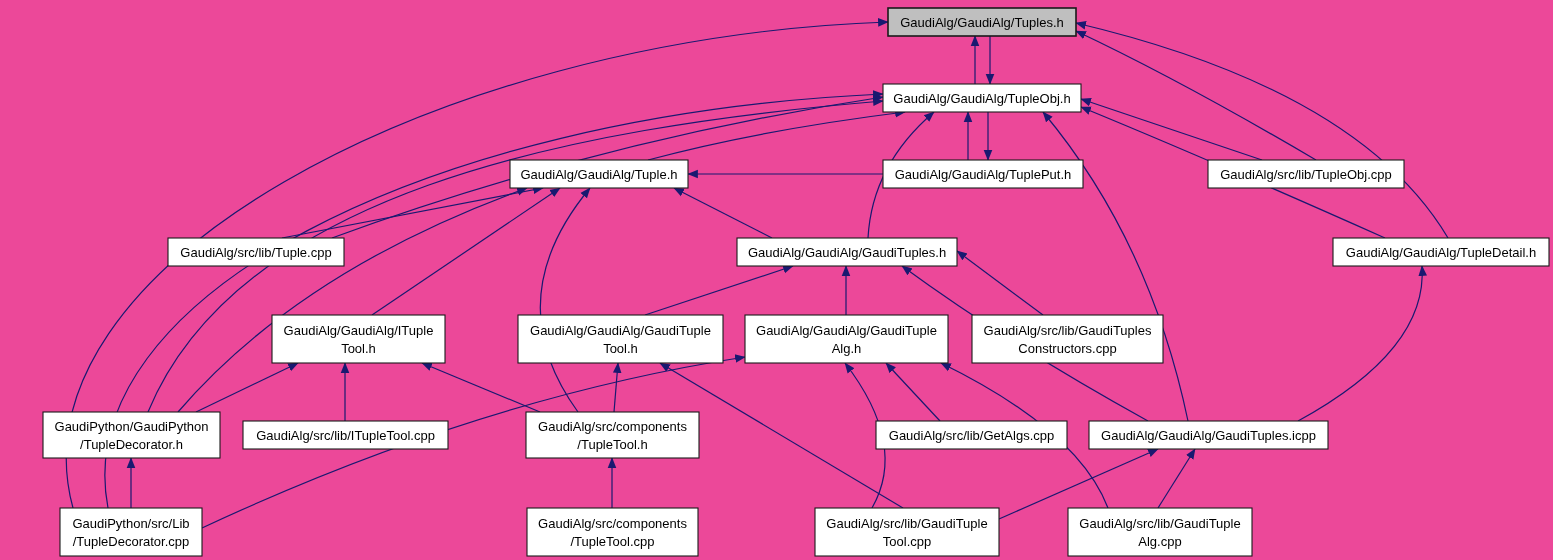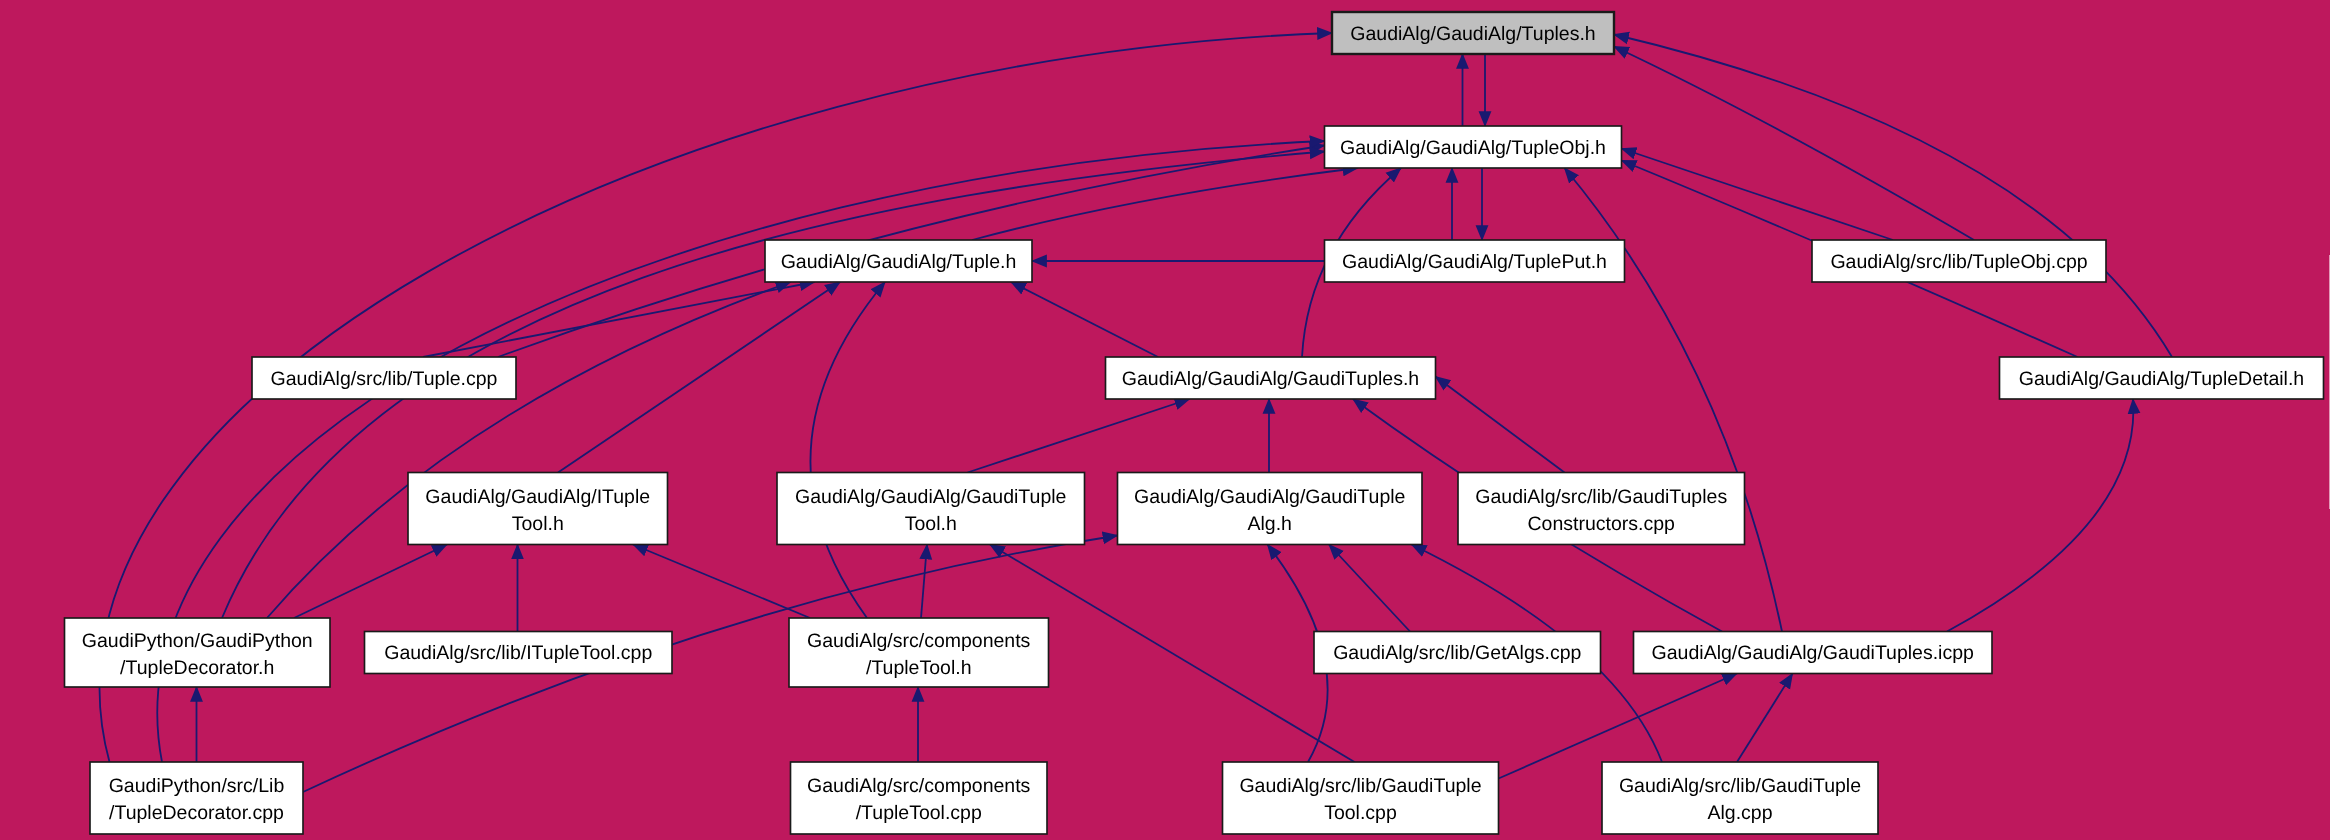--- a/index.html
+++ b/index.html
@@ -1,16 +1,16 @@
 <!DOCTYPE html>
 <html><head>
 <meta charset="utf-8">
 <style>
   html,body{margin:0;padding:0;background:#ffffff;}
-  .canvas{width:1553px;height:560px;position:relative;background:#be185d;overflow:hidden;}
+  .canvas{width:1553px;height:560px;position:relative;background:#ec4899;overflow:hidden;}
   svg{display:block;}
   text.node-label{font-family:"Liberation Sans","DejaVu Sans",sans-serif;font-size:13px;fill:#000000;}
 </style>
 </head>
 <body>
 
 <div class="canvas">
   <svg id="graph" width="1553" height="560" viewBox="0 0 1553 560" xmlns="http://www.w3.org/2000/svg">
       <defs>
         <marker id="arrow" viewBox="0 0 10 10" refX="9" refY="5" markerWidth="11" markerHeight="11" orient="auto" markerUnits="userSpaceOnUse">

